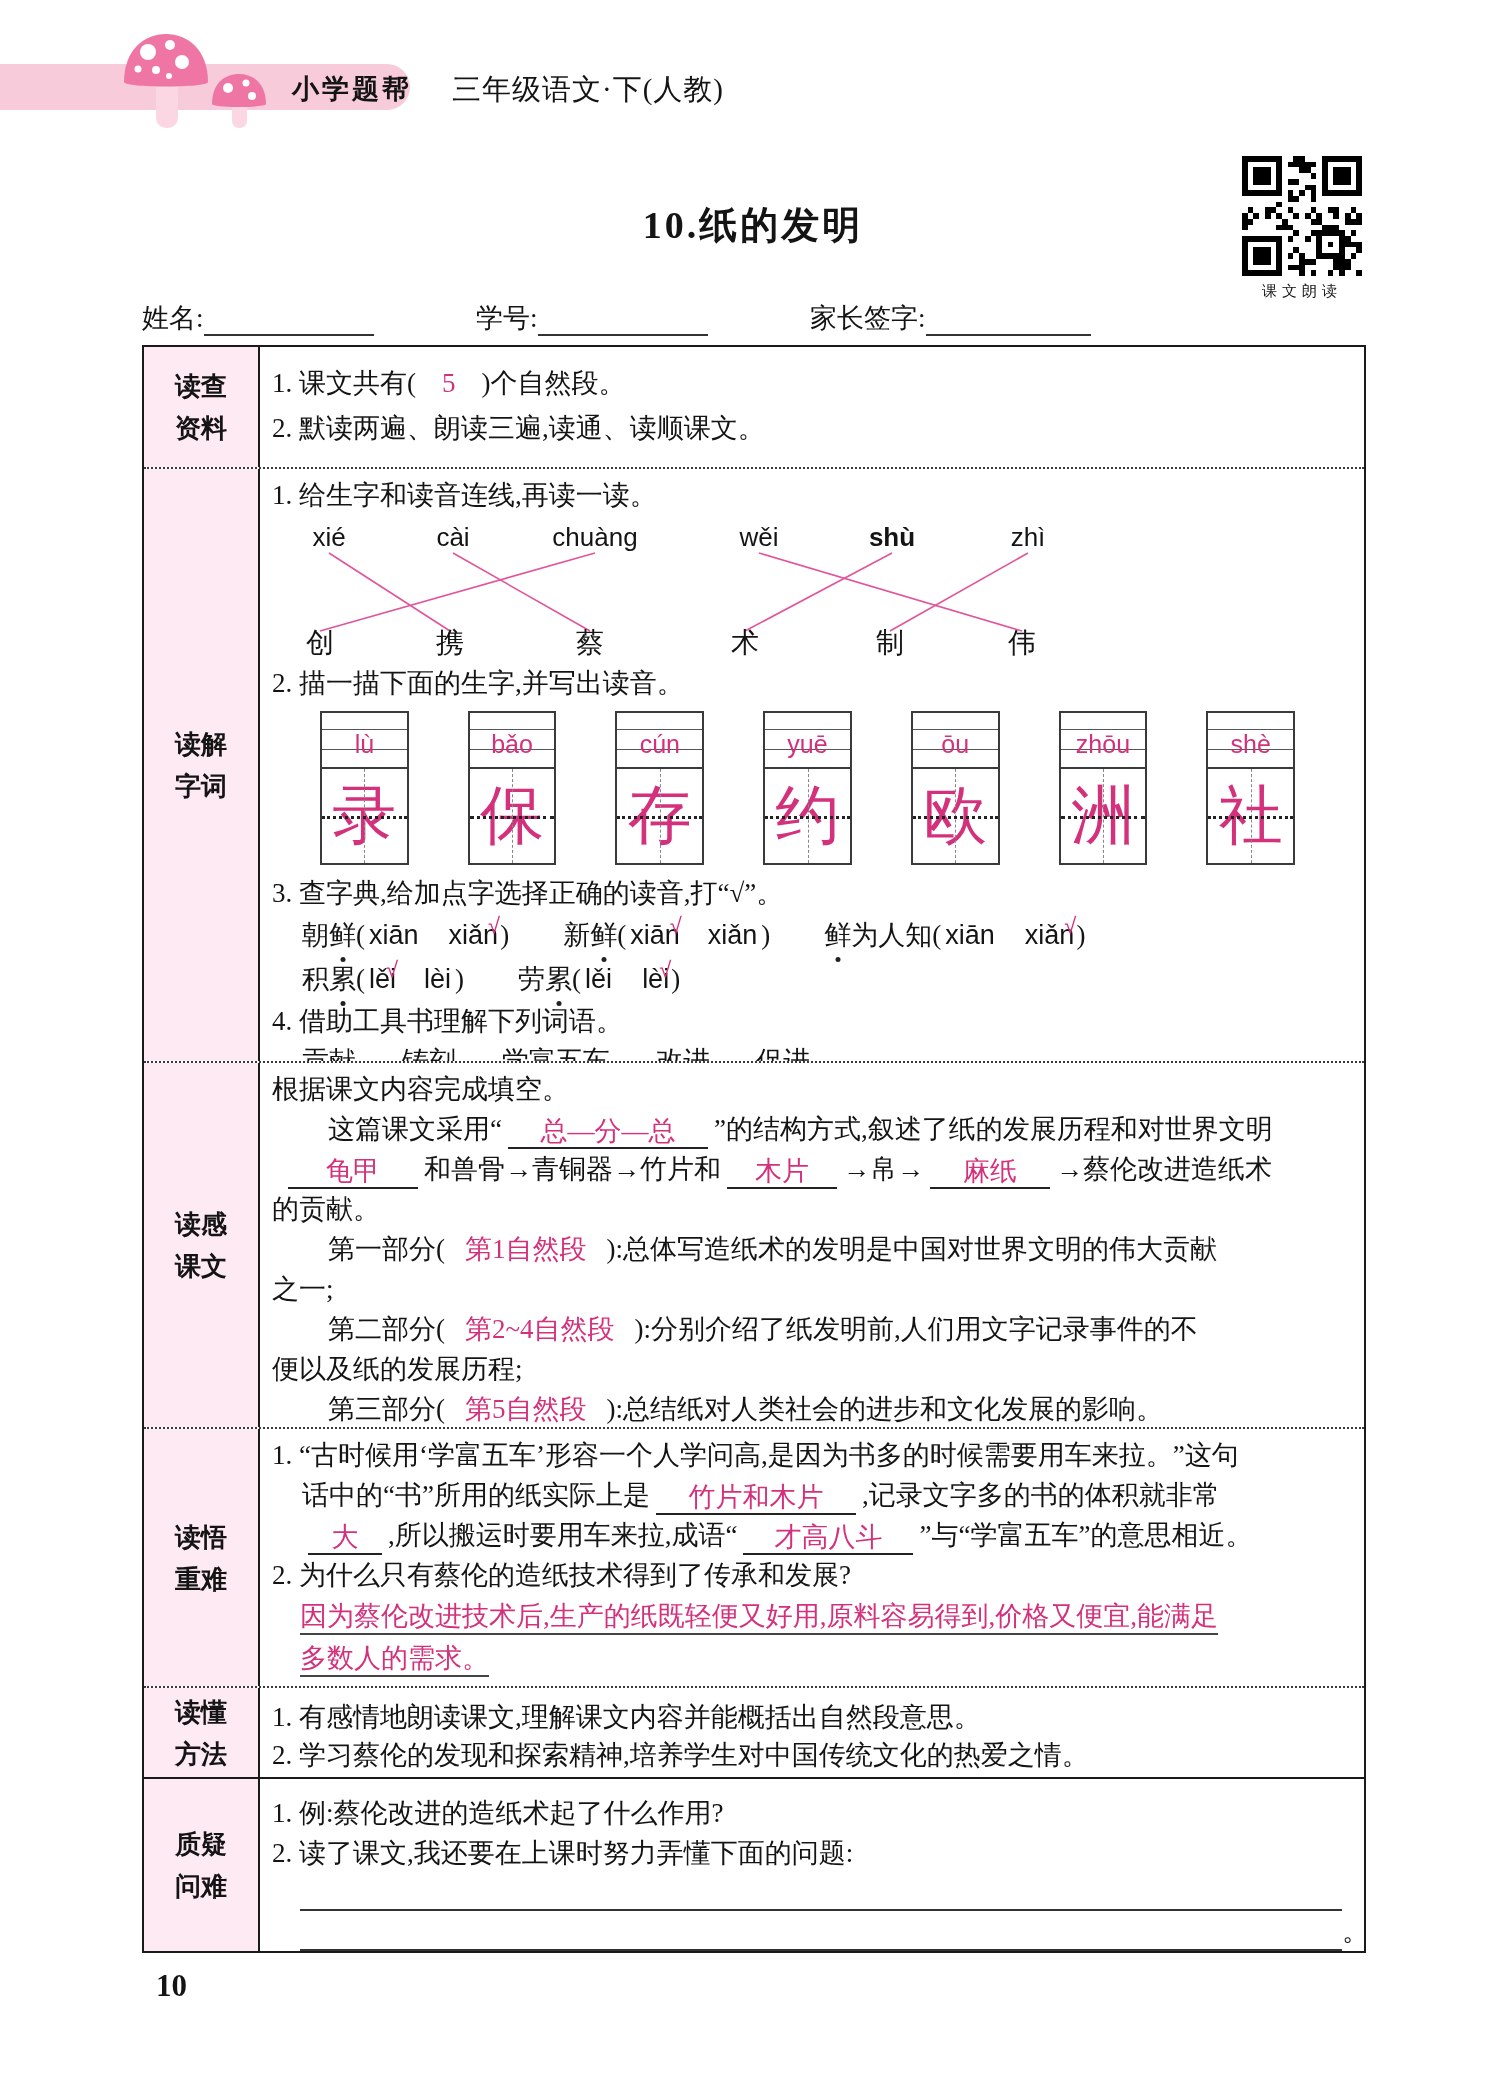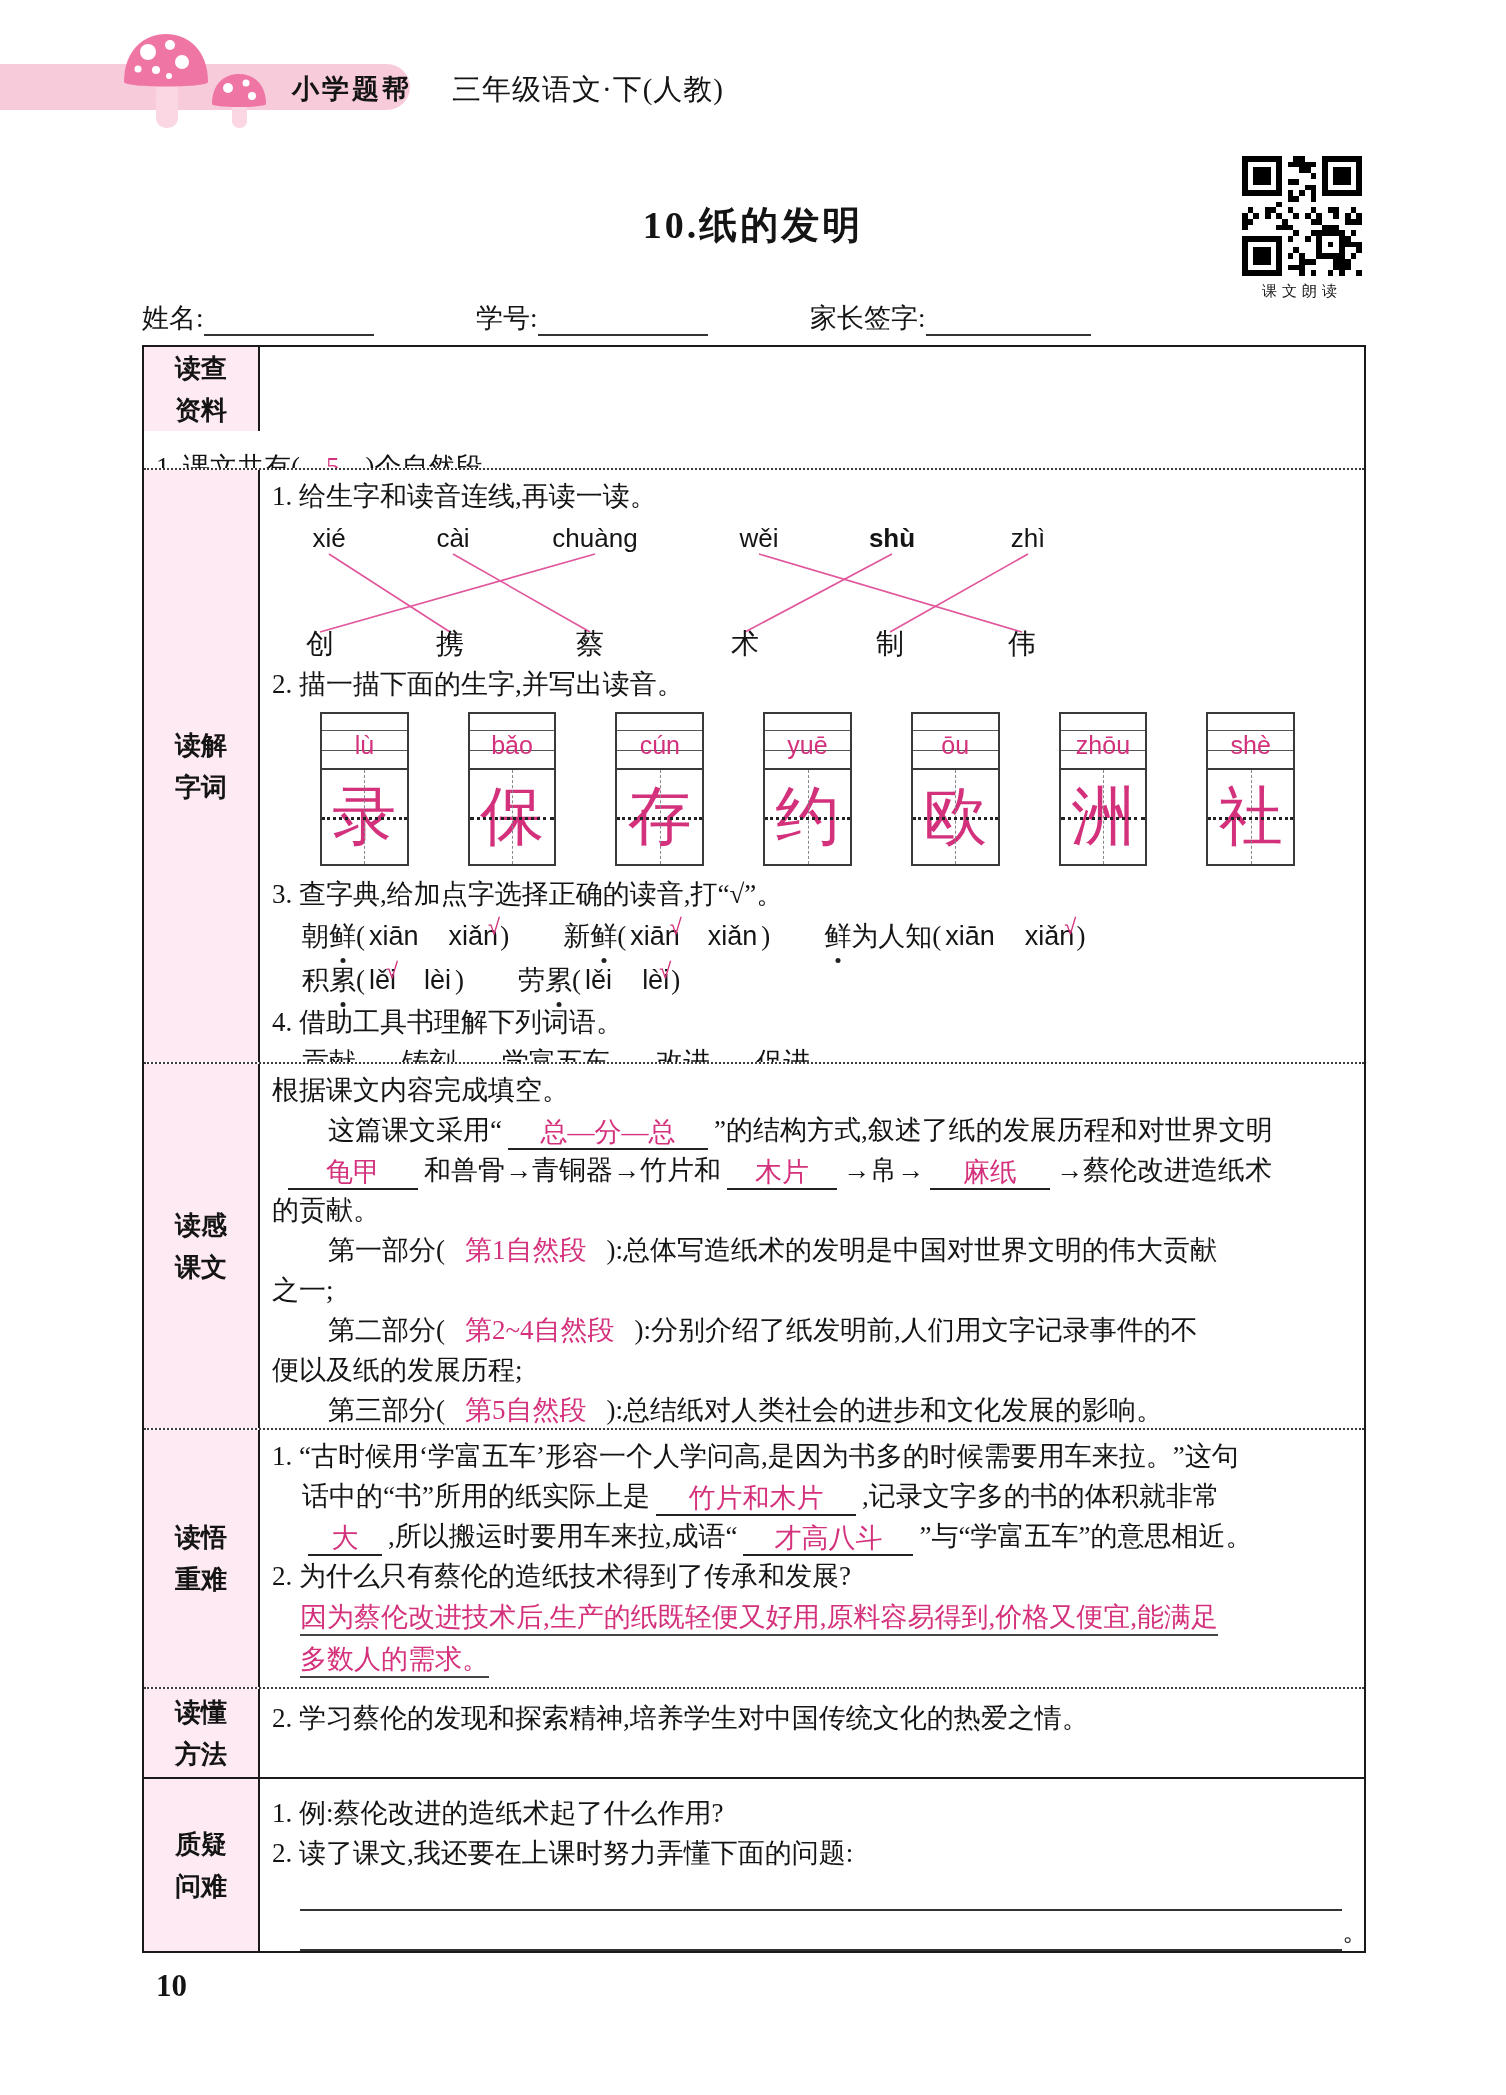--- a/index.html
+++ b/index.html
@@ -24,21 +24,21 @@
   .nf{position:absolute;white-space:nowrap;}
   .nf .rule{display:inline-block;border-bottom:2px solid #333;height:28px;vertical-align:bottom;}
   .nf-name{left:0;}   .nf-id{left:334px;}   .nf-sign{left:668px;}
 
   
   .sheet{position:absolute;left:142px;top:345px;width:1224px;height:1608px;
          border:2px solid #1a1a1a;box-sizing:border-box;display:flex;flex-direction:column;}
   .row{display:flex;box-sizing:border-box;}
   .row.dotted{border-bottom:2px dotted #3a3a3a;}
   .row.solid{border-bottom:2px solid #1a1a1a;}
-  .r1{height:123px;flex-direction:column;} .r2{height:594px;} .r3{height:366px;} .r4{height:260px;} .r5{height:91px;} .r6{flex:1;}
+  .r1{height:123px;} .r2{height:594px;} .r3{height:366px;} .r4{height:260px;} .r5{height:91px;} .r6{flex:1;}
   .row-label{width:116px;min-width:116px;background:var(--panel,#fdeaf2);border-right:2px solid #1a1a1a;
              display:flex;flex-direction:column;justify-content:center;align-items:center;
              font-family:"Liberation Sans","DejaVu Sans",sans-serif;font-weight:bold;
              font-size:26px;line-height:42px;box-sizing:border-box;}
   .row-body{flex:1;position:relative;padding:6px 10px 0 12px;font-size:27px;line-height:40px;overflow:hidden;}
   .line{white-space:nowrap;}
   .ind1{padding-left:56px;} .ind2{padding-left:30px;}
   .ans{color:var(--pink,#d4317c);}
   .sp{padding:0 26px;}
   .padded{padding:0 20px;}
@@ -525,20 +525,21 @@
         <div class="pink-para"><span class="u">多数人的需求。</span></div>
       </div>
     </div>
 
     <div class="row r5 solid">
       <div class="row-label">
         <span>读懂</span>
         <span>方法</span>
       </div>
       <div class="row-body">
+        <div class="line">1. 有感情地朗读课文,理解课文内容并能概括出自然段意思。</div>
         <div class="line">2. 学习蔡伦的发现和探索精神,培养学生对中国传统文化的热爱之情。</div>
       </div>
     </div>
 
     <div class="row r6">
       <div class="row-label">
         <span>质疑</span>
         <span>问难</span>
       </div>
       <div class="row-body" style="padding-top:14px">

